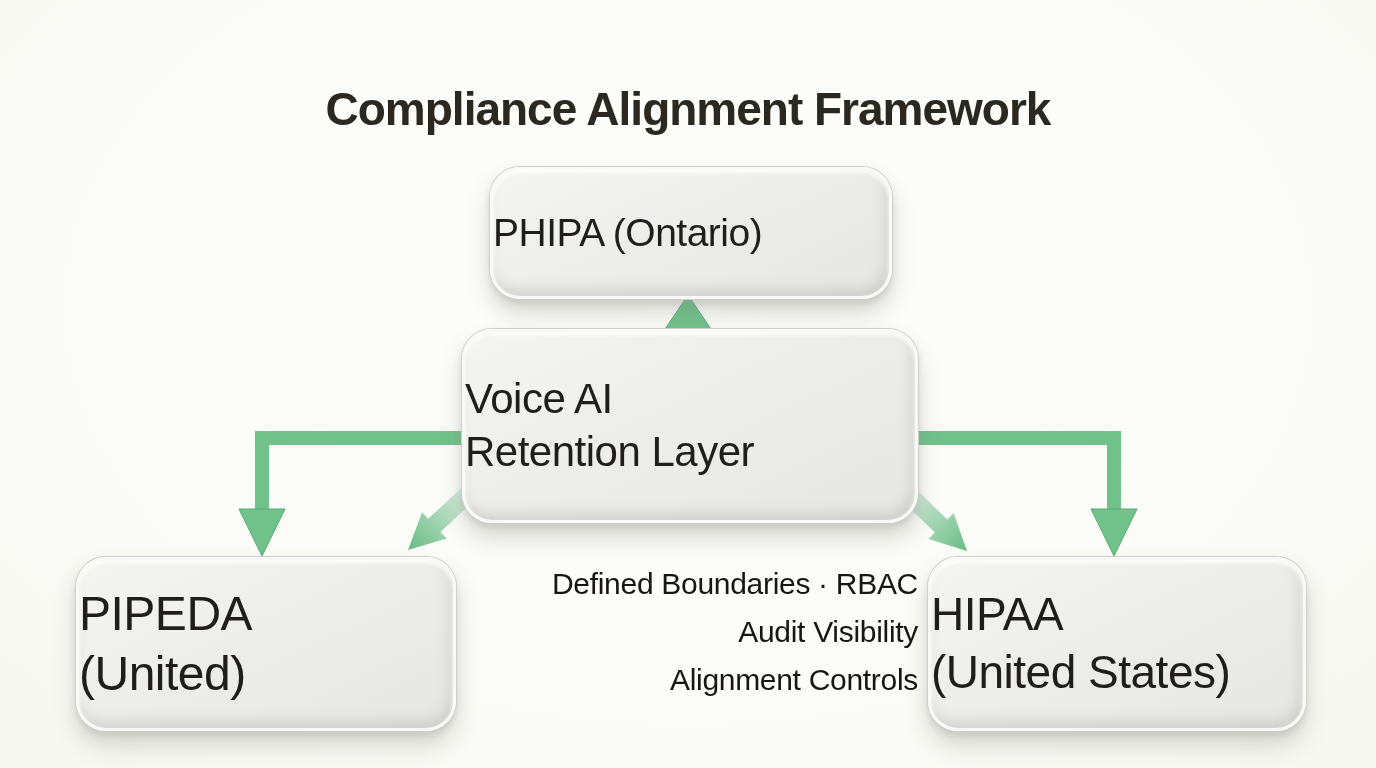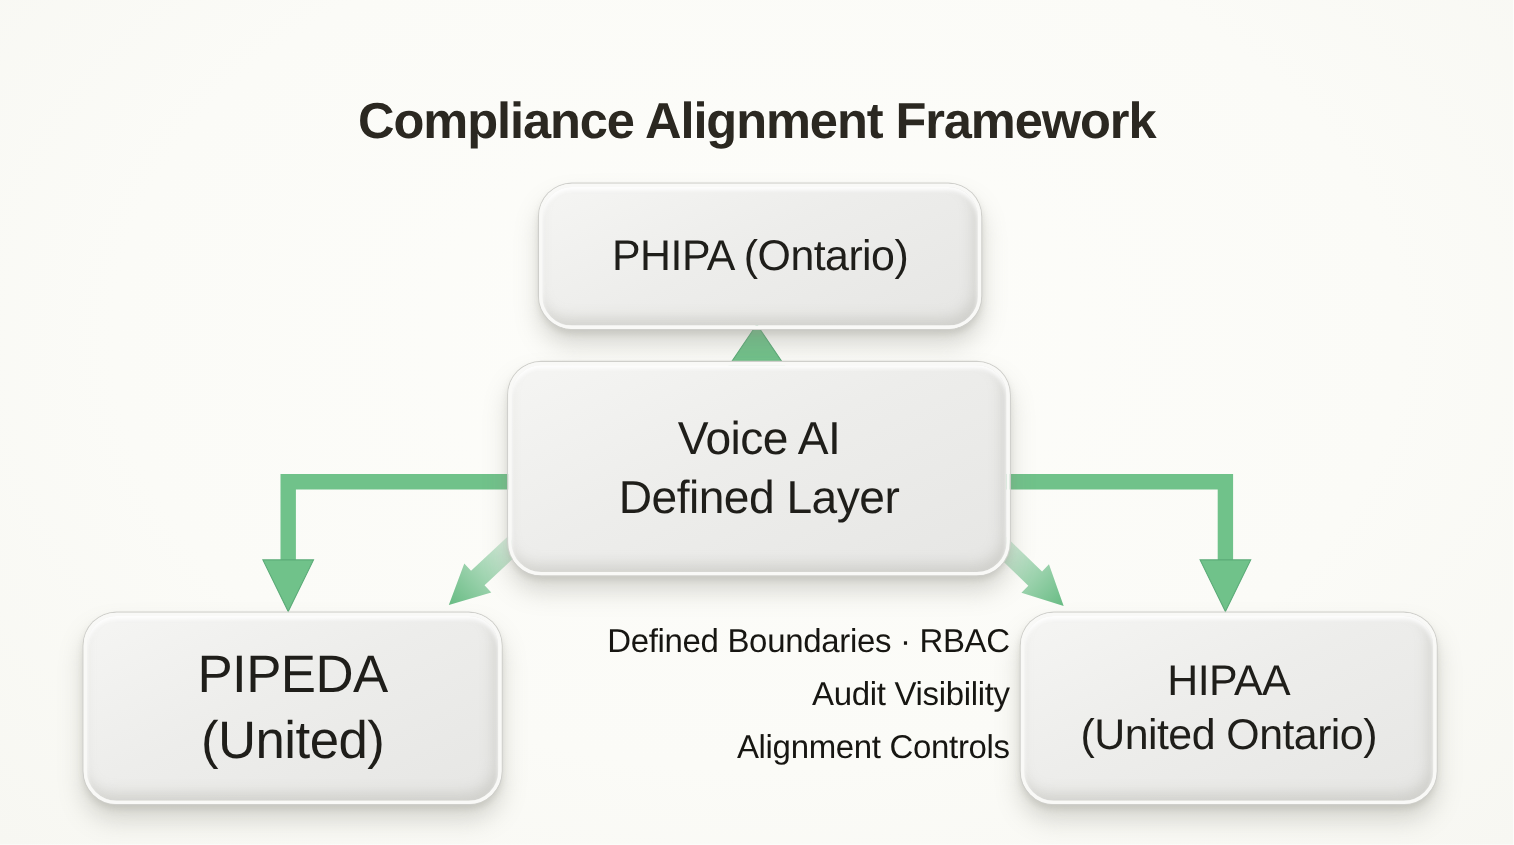--- a/index.html
+++ b/index.html
@@ -37,31 +37,31 @@
     border: 3px solid #f9f9f7;
     border-radius: 30px;
     box-shadow:
       0 0 0 1px #cfcfcb,
       0 14px 22px rgba(130,130,120,0.30),
       0 4px 6px rgba(150,150,140,0.25),
       inset 0 3px 4px rgba(255,255,255,0.95),
       inset -4px -7px 12px rgba(165,165,158,0.35);
     display: flex;
     flex-direction: column;
-    align-items: center;
+    align-items: flex-start;
     justify-content: center;
     text-align: center;
     color: #1f1e1a;
     letter-spacing: -0.5px;
   }
   .node .line { line-height: 1.26; }
   .node-top    { left: 490px; top: 167px; width: 396px; height: 126px; font-size: 39px; }
   .node-center { left: 462px; top: 329px; width: 450px; height: 188px; font-size: 42px; }
   .node-left   { left:  76px; top: 557px; width: 374px; height: 168px; font-size: 48px; }
-  .node-right  { left: 928px; top: 557px; width: 372px; height: 168px; font-size: 39px; }
+  .node-right  { left: 928px; top: 557px; width: 372px; height: 168px; font-size: 46px; }
   .caption {
     position: absolute;
     left: 458px;
     top: 560px;
     width: 460px;
     text-align: center;
     color: #171612;
     font-size: 30px;
     letter-spacing: -0.3px;
   }
@@ -112,31 +112,31 @@
   </svg>
 
   <div class="title">Compliance Alignment Framework</div>
 
   <div class="node node-top">
     <div class="line">PHIPA (Ontario)</div>
   </div>
 
   <div class="node node-center">
     <div class="line">Voice AI</div>
-    <div class="line">Defined Layer</div>
+    <div class="line">Retention Layer</div>
   </div>
 
   <div class="node node-left">
     <div class="line">PIPEDA</div>
     <div class="line">(United)</div>
   </div>
 
   <div class="node node-right">
     <div class="line">HIPAA</div>
-    <div class="line">(United Ontario)</div>
+    <div class="line">(United States)</div>
   </div>
 
   <div class="caption">
     <div class="cap-line">Defined Boundaries · RBAC</div>
     <div class="cap-line">Audit Visibility</div>
     <div class="cap-line">Alignment Controls</div>
   </div>
 
 </div>
 

